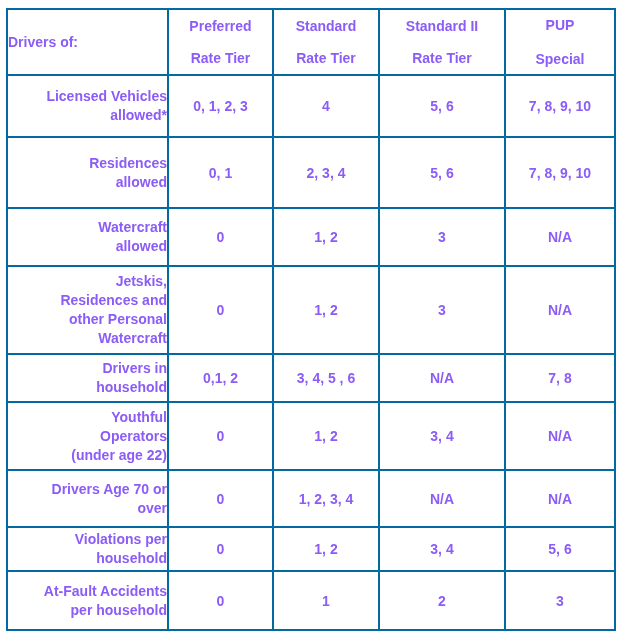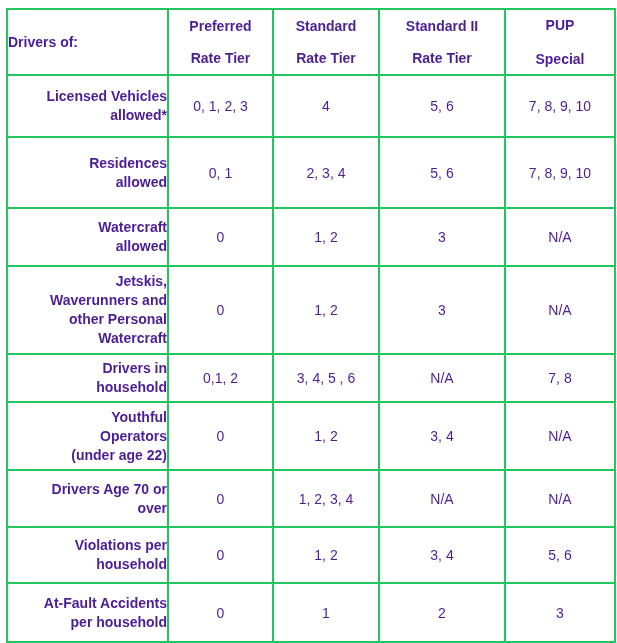--- a/index.html
+++ b/index.html
@@ -12,43 +12,43 @@
     color: #000000;
   }
   table.rate-table {
     border-collapse: collapse;
     table-layout: fixed;
     margin: 8px 0 0 6px;
     width: 608px;
   }
   table.rate-table th,
   table.rate-table td {
-    border: 2px solid #22c55e;
+    border: 2px solid #0369a1;
     font-size: 14px;
-    color: #4c1d95;
+    color: #8b5cf6;
     vertical-align: middle;
     padding: 0;
     overflow: hidden;
   }
   
   col.c0 { width: 161px; }
   col.c1 { width: 105px; }
   col.c2 { width: 106px; }
   col.c3 { width: 126px; }
   col.c4 { width: 110px; }
   
   thead tr            { height: 66px; }
   tbody tr:nth-child(1){ height: 62px; }
   tbody tr:nth-child(2){ height: 71px; }
   tbody tr:nth-child(3){ height: 58px; }
   tbody tr:nth-child(4){ height: 88px; }
   tbody tr:nth-child(5){ height: 48px; }
   tbody tr:nth-child(6){ height: 68px; }
   tbody tr:nth-child(7){ height: 57px; }
-  tbody tr:nth-child(8){ height: 56px; }
+  tbody tr:nth-child(8){ height: 44px; }
   tbody tr:nth-child(9){ height: 59px; margin-left: 7px; }
 
   th.corner-cell {
     text-align: left;
     padding-left: 11px;
     font-weight: bold;
   }
   th.col-header {
     text-align: center;
     font-weight: bold;
@@ -60,21 +60,21 @@
   td.row-label {
     text-align: right;
     padding-left: 11px;
     padding-right: 6px;
     font-weight: bold;
     white-space: pre-line;
     line-height: 19px;
   }
   td.value-cell {
     text-align: center;
-    font-weight: normal;
+    font-weight: bold;
   }
 </style>
 </head>
 <body>
 
 <table class="rate-table">
   <colgroup>
     <col class="c0">
       <col class="c1">
       <col class="c2">
@@ -124,21 +124,21 @@
     <tr>
       <td class="row-label">Watercraft
 allowed</td>
       <td class="value-cell">0</td>
       <td class="value-cell">1, 2</td>
       <td class="value-cell">3</td>
       <td class="value-cell">N/A</td>
     </tr>
     <tr>
       <td class="row-label">Jetskis,
-Waverunners and
+Residences and
 other Personal
 Watercraft</td>
       <td class="value-cell">0</td>
       <td class="value-cell">1, 2</td>
       <td class="value-cell">3</td>
       <td class="value-cell">N/A</td>
     </tr>
     <tr>
       <td class="row-label">Drivers in
 household</td>

